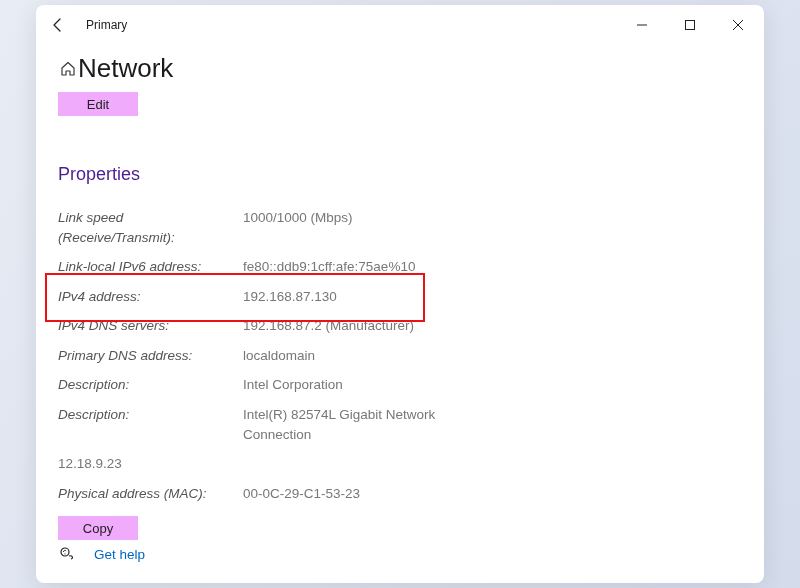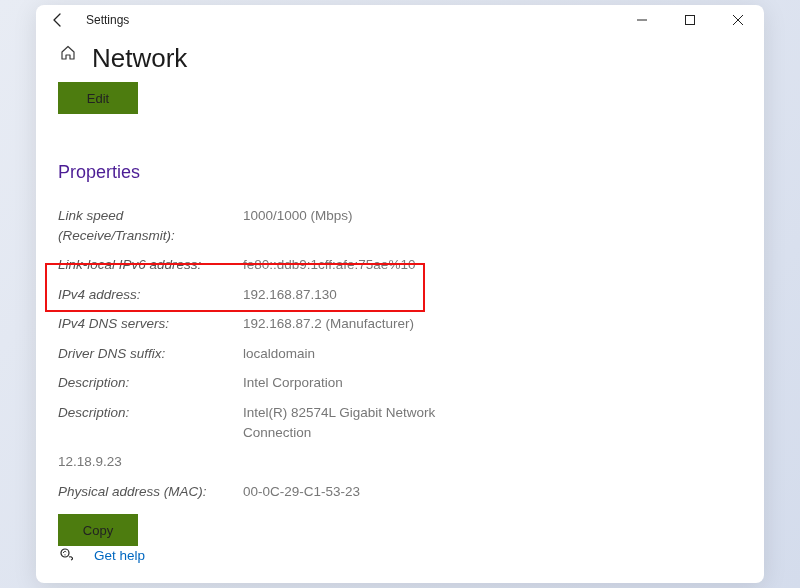--- a/index.html
+++ b/index.html
@@ -45,37 +45,37 @@
     }
     .content {
       flex: 1;
       padding: 2px 22px 14px 22px;
       display: flex;
       flex-direction: column;
       position: relative;
     }
     .heading-row {
       display: flex;
-      gap: 14px;
+      align-items: center;
       margin-top: 6px;
     }
     .home-icon {
       width: 20px; height: 20px; display:flex; align-items:center; justify-content:center;
     }
     .page-title {
       font-size: 26px;
       font-weight: 400;
       color: #1b1b1b;
     }
     .edit-btn, .copy-btn {
       margin-top: 8px;
       margin-left: 0;
       width: 80px;
-      height: 32px;
-      background: #4d7c0f;
+      height: 24px;
+      background: #f0abfc;
       border: none;
       font-size: 13px;
       color: #222;
       cursor: pointer;
       text-align: center;
     }
     .section-title {
       margin-top: 48px;
       font-size: 18px;
       color: #4c1d95;
@@ -131,21 +131,21 @@
 <body>
 
 <div class="window">
   <div class="titlebar">
     <div class="titlebar-left">
       <div class="back-btn">
         <svg width="14" height="14" viewBox="0 0 14 14">
             <path d="M9 1 L3 7 L9 13" stroke="#222" stroke-width="1.3" fill="none" stroke-linecap="round" stroke-linejoin="round"></path>
           </svg>
       </div>
-      <div class="titlebar-title">Settings</div>
+      <div class="titlebar-title">Primary</div>
     </div>
     <div class="spacer"></div>
     <div class="win-controls">
       <div class="win-btn">
         <svg width="10" height="10" viewBox="0 0 10 10">
             <line x1="0" y1="5" x2="10" y2="5" stroke="#222" stroke-width="1"></line>
           </svg>
       </div>
       <div class="win-btn">
         <svg width="10" height="10" viewBox="0 0 10 10">
@@ -185,21 +185,21 @@
       </div>
       <div class="prop-row">
         <div class="prop-label">IPv4 address:</div>
         <div class="prop-value">192.168.87.130</div>
       </div>
       <div class="prop-row">
         <div class="prop-label">IPv4 DNS servers:</div>
         <div class="prop-value">192.168.87.2 (Manufacturer)</div>
       </div>
       <div class="prop-row">
-        <div class="prop-label">Driver DNS suffix:</div>
+        <div class="prop-label">Primary DNS address:</div>
         <div class="prop-value">localdomain</div>
       </div>
       <div class="prop-row">
         <div class="prop-label">Description:</div>
         <div class="prop-value">Intel Corporation</div>
       </div>
       <div class="prop-row">
         <div class="prop-label">Description:</div>
         <div class="prop-value">Intel(R) 82574L Gigabit Network Connection</div>
       </div>

